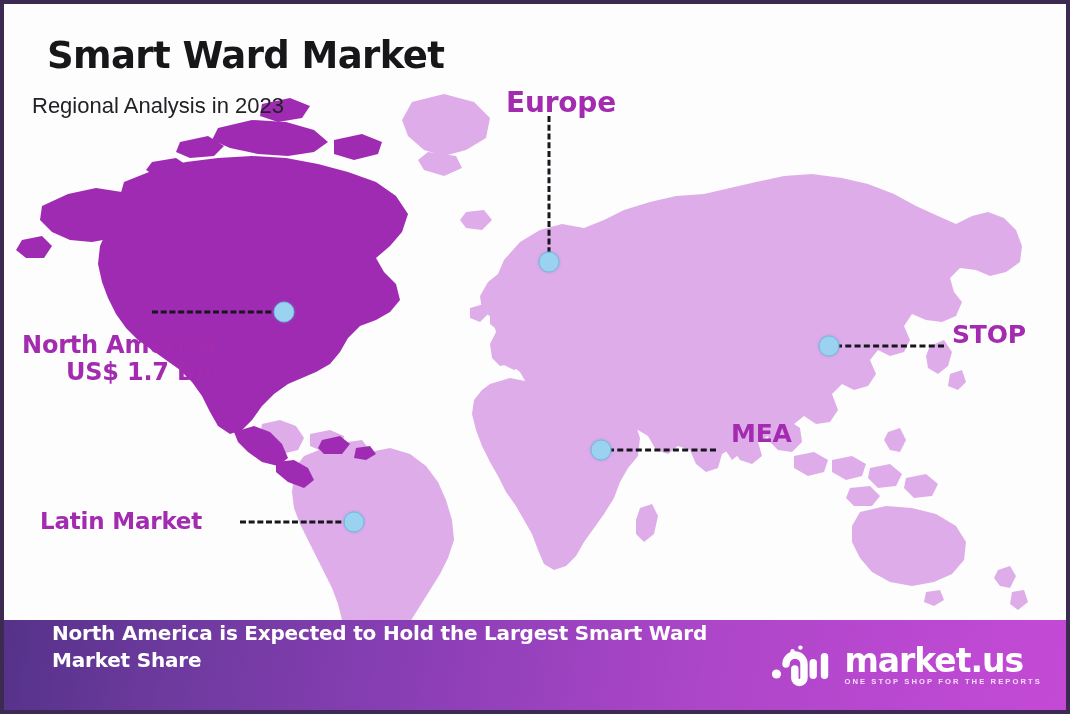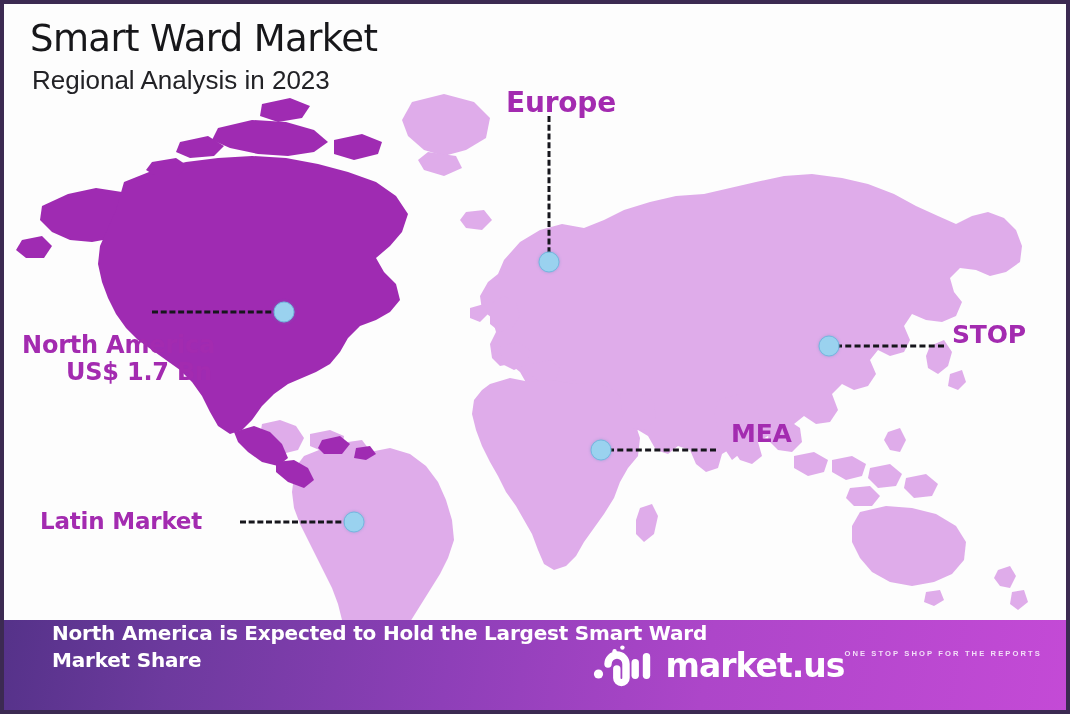--- a/index.html
+++ b/index.html
@@ -11,26 +11,26 @@
   #frame{
     position:relative;width:1070px;height:714px;
     box-sizing:border-box;
     border:4px solid #3c2a52;
     background:#fdfdfd;
     overflow:hidden;
   }
   
   #header{position:absolute;left:26px;top:16px;z-index:40;}
   #title{
-    font-size:37px;font-weight:400;color:#17171a;
-    letter-spacing:-0.6px;line-height:1.05;margin:0;
+    font-size:37px;font-weight:700;color:#17171a;
+    letter-spacing:-0.6px;line-height:1.05;margin:17px;
     font-family:"DejaVu Sans", sans-serif;
   }
   #subtitle{
-    font-size:26px;color:#222226;margin:6px 0 0 2px;
+    font-size:22px;color:#222226;margin:6px 0 0 2px;
     font-family:"Liberation Sans", sans-serif;font-weight:400;
   }
   
   #map-wrap{position:absolute;left:0;top:60px;width:1062px;height:560px;z-index:10;}
   #world-map{display:block;width:1062px;height:560px;}
   
   .marker{
     position:absolute;width:19px;height:19px;border-radius:50%;
     background:#9ad2ef;border:1px solid #74b9e0;
     box-shadow:0 0 3px rgba(90,150,190,.45);
@@ -68,21 +68,21 @@
   #banner-text{
     color:#ffffff;font-size:20px;font-weight:700;line-height:1.35;
     margin-left:48px;max-width:690px;
     font-family:"DejaVu Sans", sans-serif;letter-spacing:-0.2px;
   }
   #logo{
     position:absolute;right:24px;top:50%;transform:translateY(-50%);
     display:flex;align-items:center;gap:10px;
   }
   #logo-mark{width:64px;height:48px;}
-  #logo-text{display:flex;flex-direction:row;justify-content:center;}
+  #logo-text{display:flex;flex-direction:column;justify-content:center;}
   #logo-name{
     color:#ffffff;font-size:33px;font-weight:700;line-height:1;
     font-family:"DejaVu Sans", sans-serif;letter-spacing:-1px;
   }
   #logo-tagline{
     color:#f3dff8;font-size:7.6px;font-weight:700;letter-spacing:2.1px;
     font-family:"Liberation Sans", sans-serif;
   }
 </style>
 </head>

